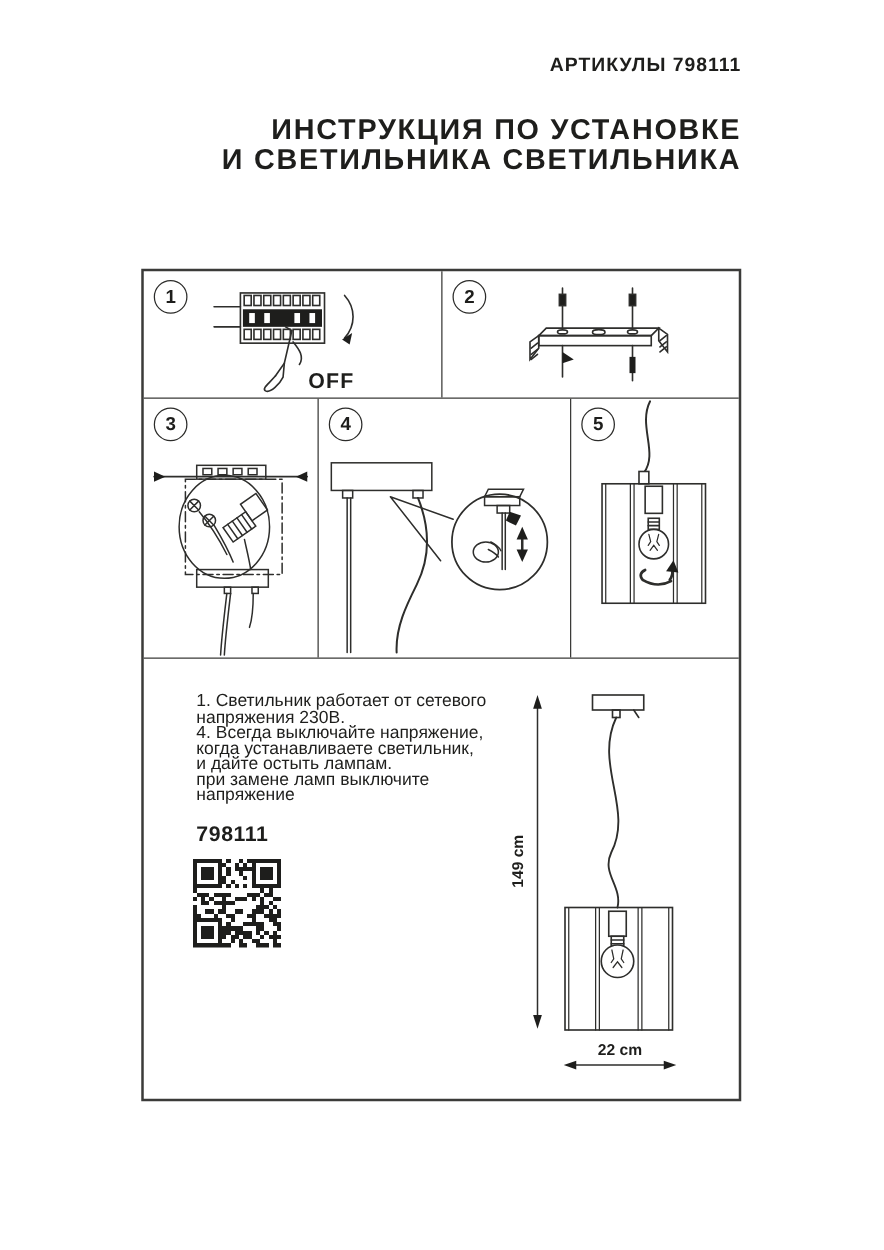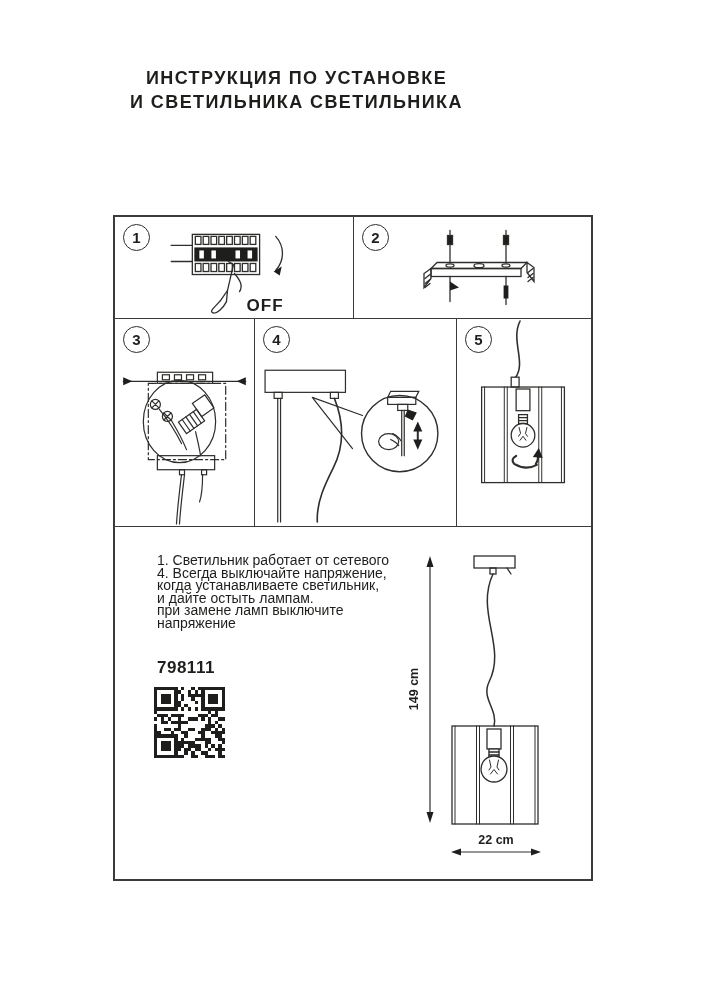--- a/index.html
+++ b/index.html
@@ -3,21 +3,21 @@
 <meta charset="utf-8">
 <style>
   * { margin:0; padding:0; box-sizing:border-box; }
   body { background:#fff; font-family:"Liberation Sans", sans-serif; color:#1e1e1c; }
   .page { position:relative; width:707px; height:1000px; background:#ffffff; overflow:hidden; }
 
   
   .header { position:absolute; top:40px; left:0; right:114px; text-align:right; }
   .hdr-small div { font-size:15.5px; font-weight:bold; line-height:25px; letter-spacing:.8px; }
   .hdr-title { margin-top:26px; }
-  .hdr-title div { font-size:18px; font-weight:bold; line-height:24px; letter-spacing:1.4px;text-align:center; }
+  .hdr-title div { font-size:23px; font-weight:bold; line-height:24px; letter-spacing:1.4px; }
 
   
   .table { position:absolute; left:113px; top:215px; width:480px; height:666px;
            border:2px solid #3b3b39; display:flex; flex-direction:column; }
   .row { display:flex; width:100%; }
   .row-1 { height:102px; border-bottom:1.5px solid #3b3b39; }
   .row-2 { height:208px; border-bottom:1.5px solid #3b3b39; }
   .row-3 { flex:1; }
   .cell { position:relative; height:100%; }
   .cell.bordered { border-right:1.5px solid #3b3b39; }
@@ -40,20 +40,21 @@
 
   svg text { font-family:"Liberation Sans", sans-serif; }
 </style>
 </head>
 <body>
 
 <div class="page">
 
   <div class="header">
     <div class="hdr-small">
+      <div>АРТИКУЛЫ 798111</div>
     </div>
     <div class="hdr-title">
       <div>ИНСТРУКЦИЯ ПО УСТАНОВКЕ</div>
       <div>И СВЕТИЛЬНИКА СВЕТИЛЬНИКА</div>
     </div>
   </div>
 
   <div class="table">
 
     <div class="row row-1">
@@ -216,20 +217,21 @@
         </svg>
       </div>
     </div>
 
     <div class="row row-3">
 
       <div class="cell" style="width:100%">
 
         <div class="notes">
           <div class="note-line">1. Светильник работает от сетевого</div>
+          <div class="note-line">напряжения 230В.</div>
           <div class="note-line">4. Всегда выключайте напряжение,</div>
           <div class="note-line">когда устанавливаете светильник,</div>
           <div class="note-line">и дайте остыть лампам.</div>
           <div class="note-line">при замене ламп выключите напряжение</div>
         </div>
 
         <div class="product-code">798111</div>
 
         <div class="qr">
           <svg viewBox="0 0 21 21" shape-rendering="crispEdges">

